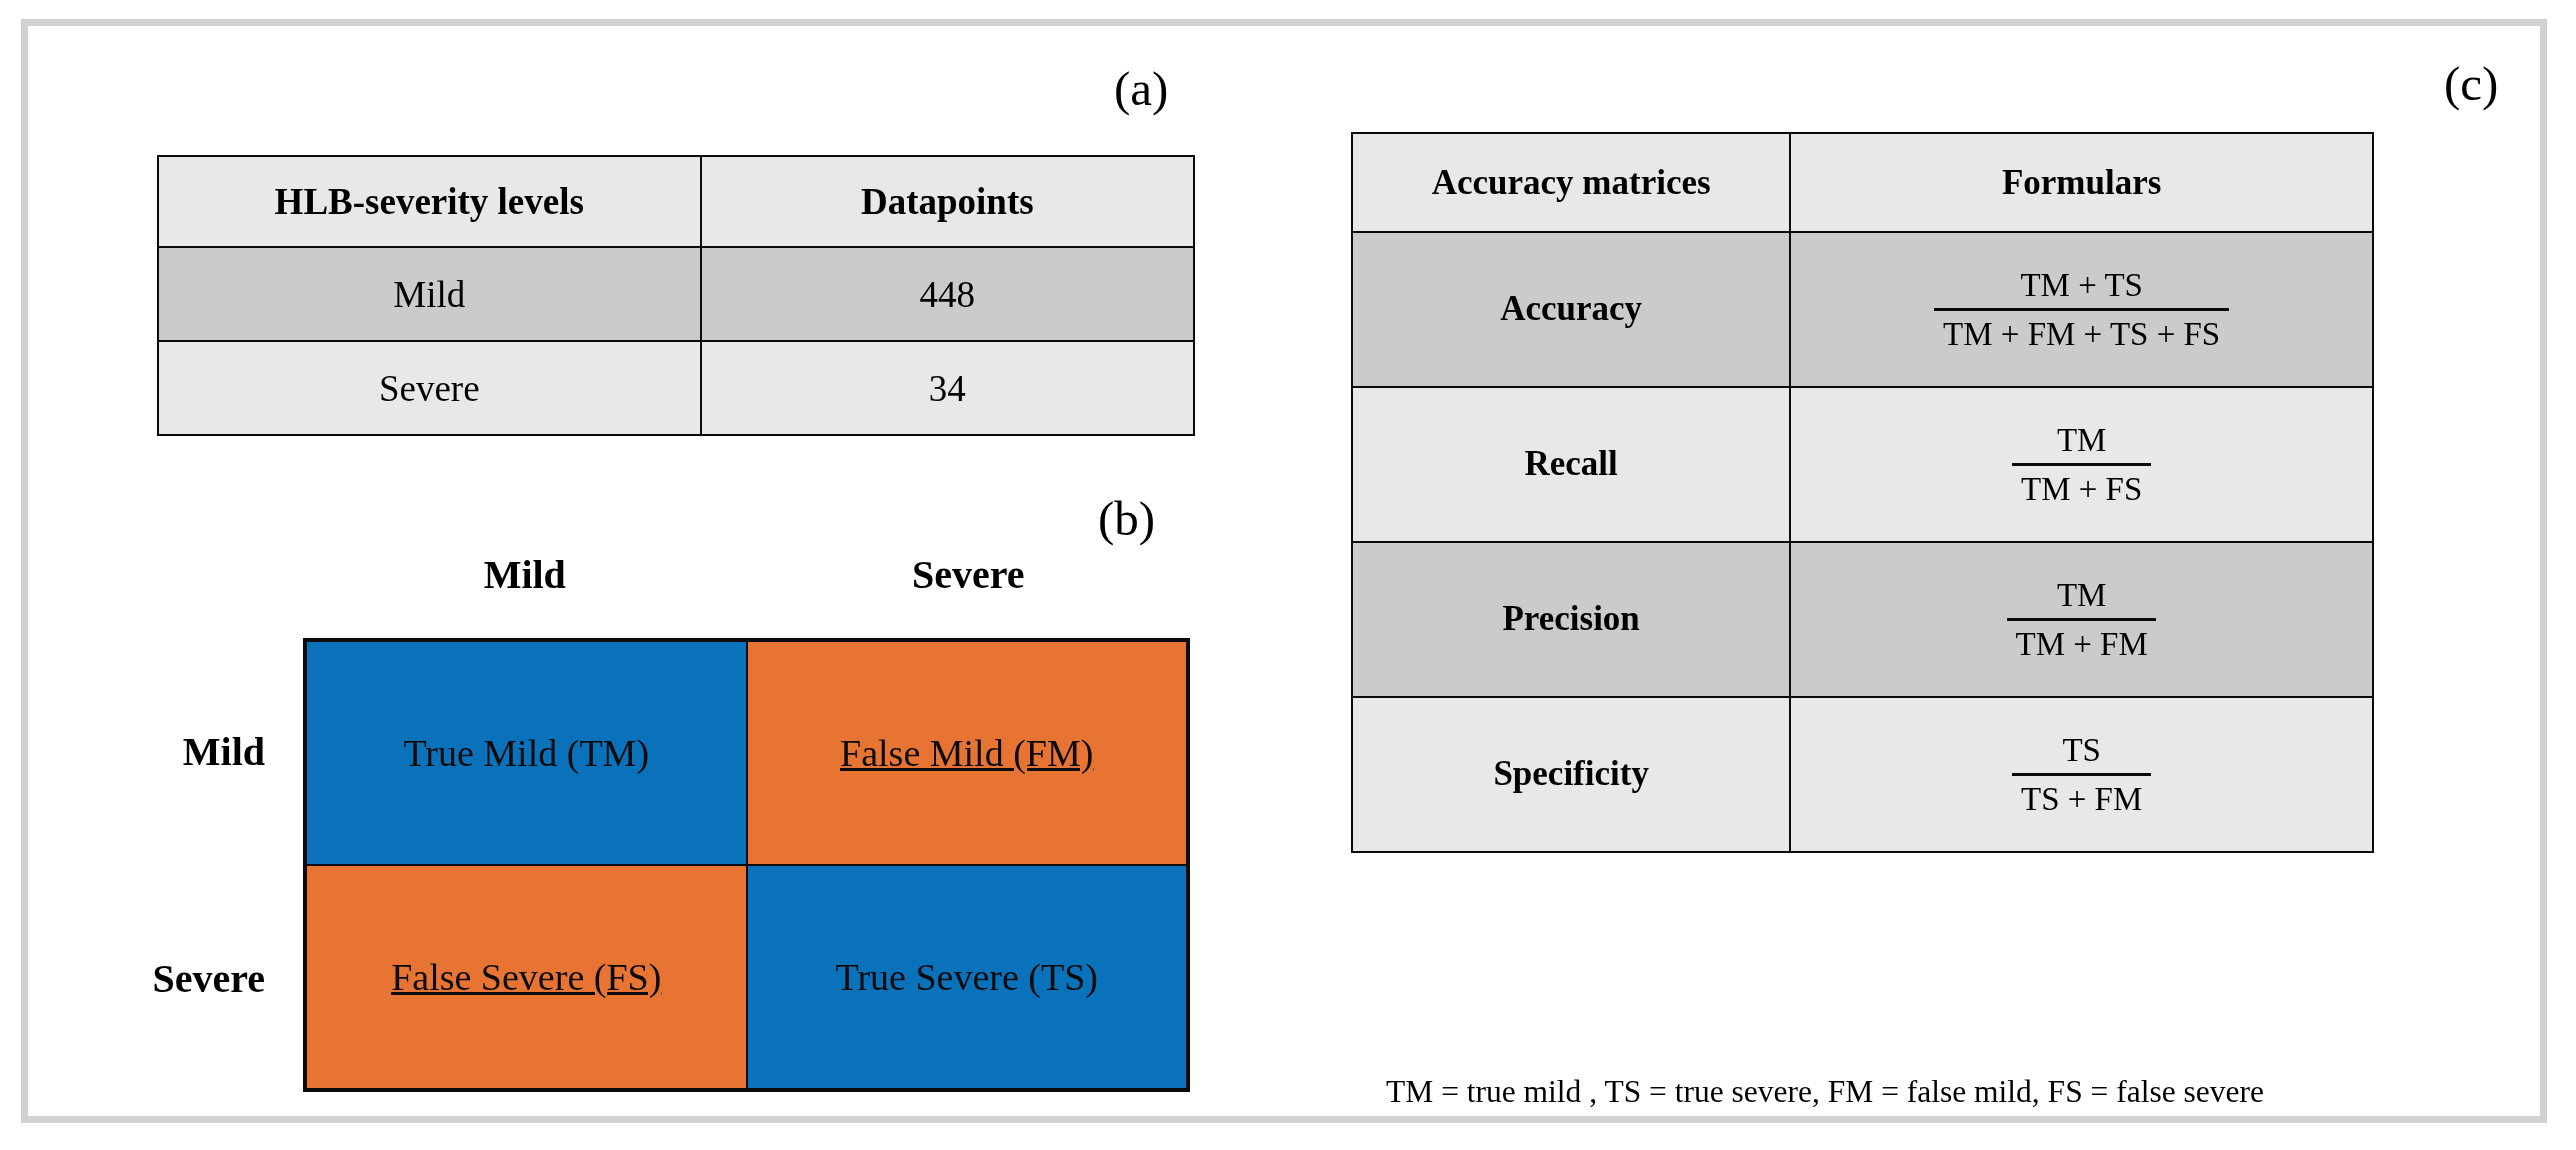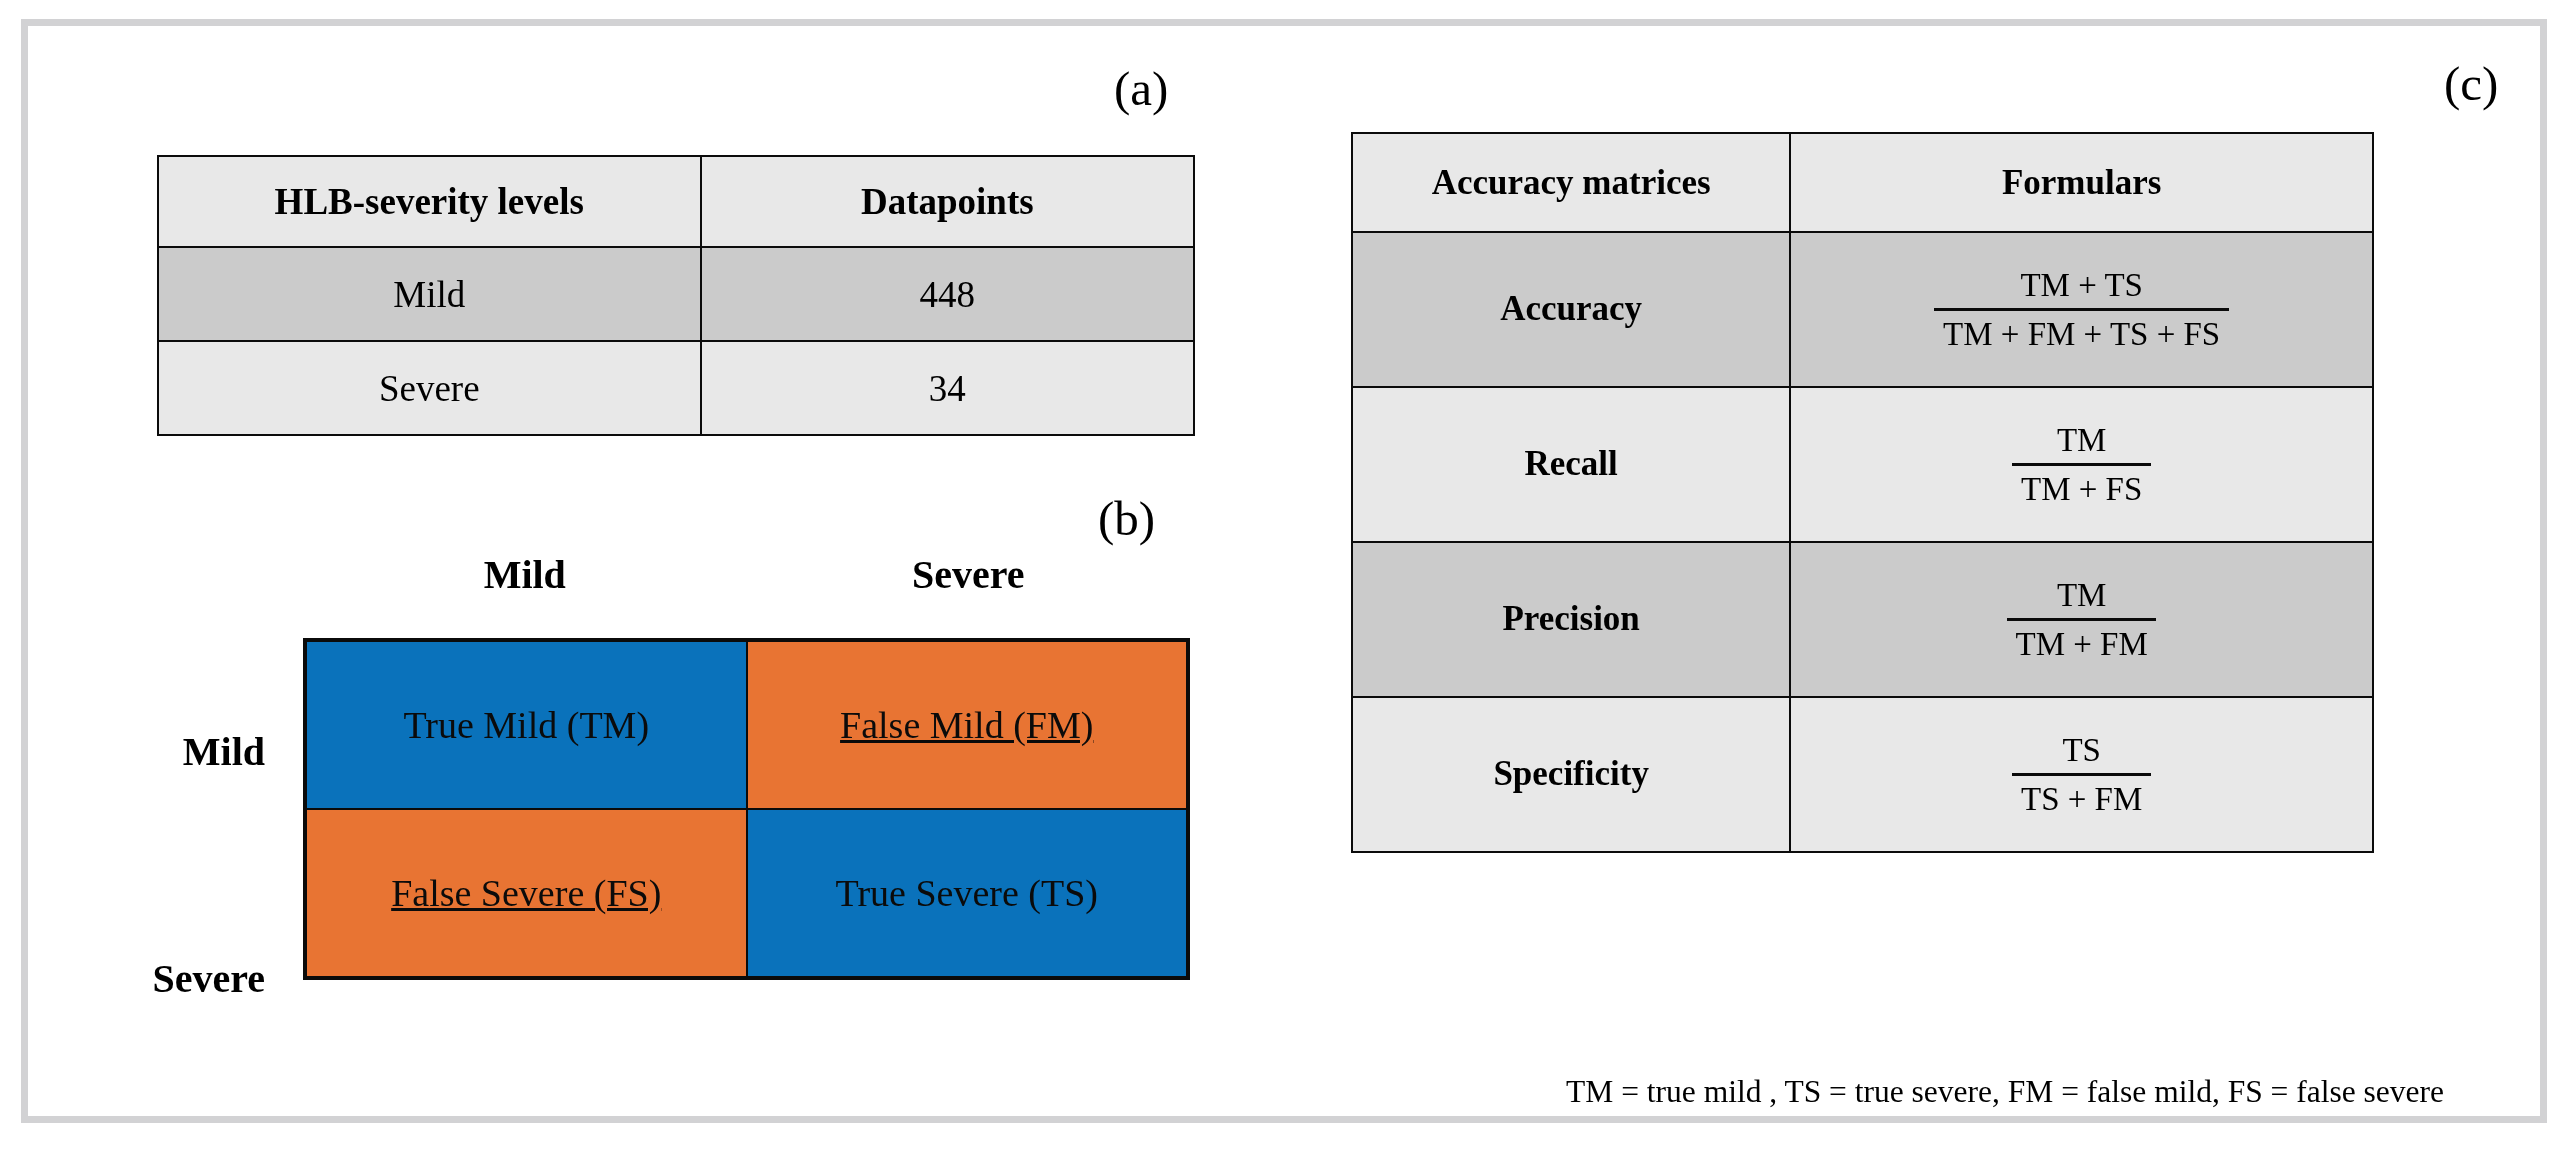--- a/index.html
+++ b/index.html
@@ -97,21 +97,21 @@
     font-weight: bold;
     font-size: 40px;
     color: #000000;
     white-space: nowrap;
   }
   #matrix-grid {
     position: absolute;
     left: 21px;
     top: 87px;
     width: 887px;
-    height: 342px;
+    height: 454px;
     border: 3.5px solid #0b0b0b;
     box-sizing: border-box;
     display: grid;
     grid-template-columns: 1fr 1fr;
     grid-template-rows: 1fr 1fr;
   }
   .matrix-cell {
     display: flex;
     align-items: center;
     justify-content: center;
@@ -193,21 +193,21 @@
     padding: 3.5px 8.7px 0 8.7px;
     white-space: nowrap;
   }
 
   
   #table-c-footnote {
     position: absolute;
     left: 1358px;
     top: 1048px;
     width: 1058px;
-    text-align: right;
+    text-align: left;
     font-size: 31.5px;
     color: #000000;
     white-space: nowrap;
   }
 </style>
 </head>
 <body>
 
 <div id="figure-frame">
 

